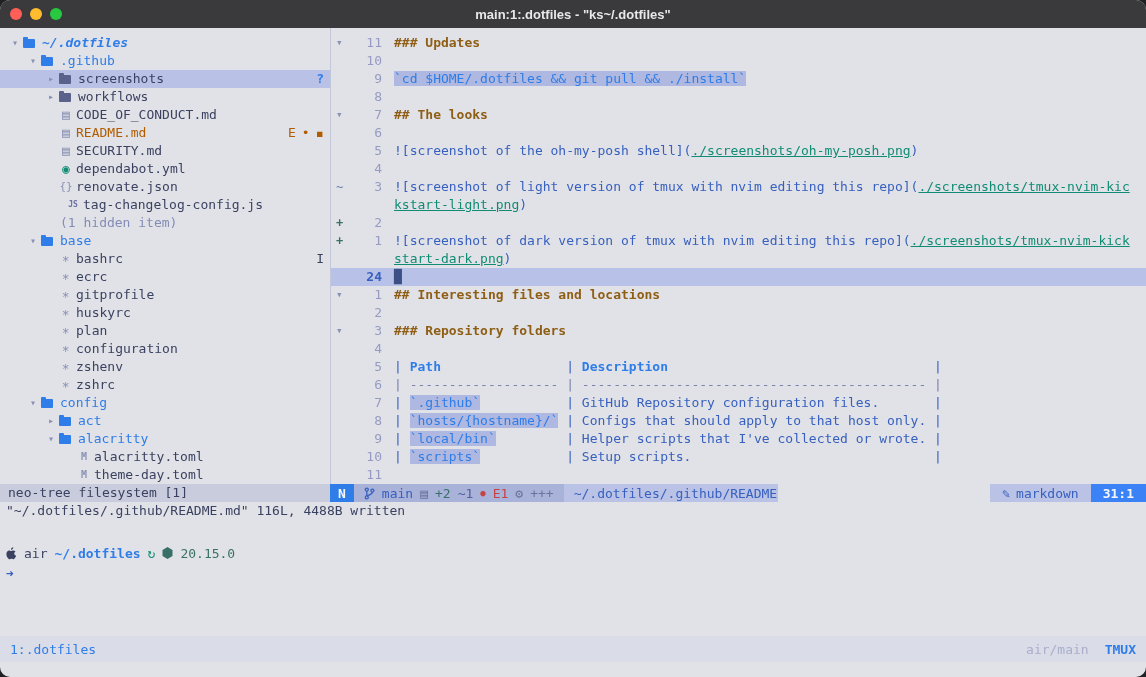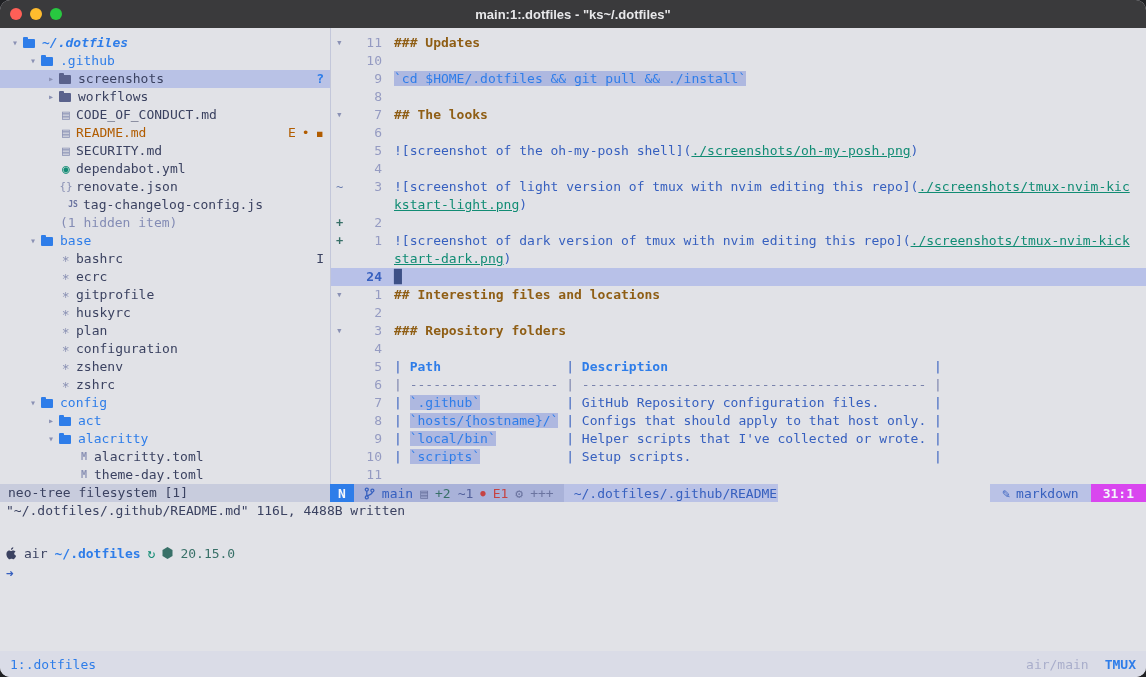--- a/index.html
+++ b/index.html
@@ -63,32 +63,32 @@
   .sl-branch{color:#3760bf;}
   .sl-ic{color:#6b74a0;}
   .sl-add{color:#387068;}
   .sl-chg{color:#53619d;}
   .sl-errdot{color:#c64343;font-size:9px;}
   .sl-err{color:#c64343;}
   .sl-lsp{color:#6b74a0;}
   .sl-path{background:#bac2e6;color:#3760bf;width:214px;box-sizing:border-box;display:flex;align-items:center;padding:0 10px;white-space:pre;overflow:hidden;}
   .sl-spacer{flex:1;}
   .sl-ft{background:#bac2e6;color:#3760bf;display:flex;align-items:center;gap:6px;padding:0 12px;}
-  .sl-pos{background:#d946ef;color:#f4f6fb;font-weight:bold;display:flex;align-items:center;padding:0 12px;}
+  .sl-pos{background:#3b82f6;color:#f4f6fb;font-weight:bold;display:flex;align-items:center;padding:0 12px;}
   
   .cmdline{height:18px;line-height:18px;padding-left:6px;color:#3b4261;white-space:pre;}
   .shell{padding:24px 0 0 6px;}
   .prompt-line{height:18px;display:flex;align-items:center;gap:7px;}
   .p-host{color:#3b4261;}
   .p-path{color:#2e7de9;font-weight:bold;}
   .p-refresh{color:#118c74;}
   .p-node{color:#387068;}
   .prompt-arrow{margin-top:4px;color:#3760bf;font-weight:bold;}
   
-  .tmuxbar{position:absolute;left:0;right:0;bottom:0;height:26px;background:#dadce7;display:flex;align-items:center;padding:0 10px;box-sizing:border-box;}
+  .tmuxbar{position:absolute;left:0;right:0;bottom:15px;height:26px;background:#dadce7;display:flex;align-items:center;padding:0 10px;box-sizing:border-box;}
   .tm-left{color:#2e7de9;}
   .tm-session{margin-left:auto;color:#a9aecb;}
   .tm-label{margin-left:16px;color:#2e7de9;font-weight:bold;}
 </style>
 </head>
 <body>
 
 <div class="window">
 
   <div class="titlebar">

